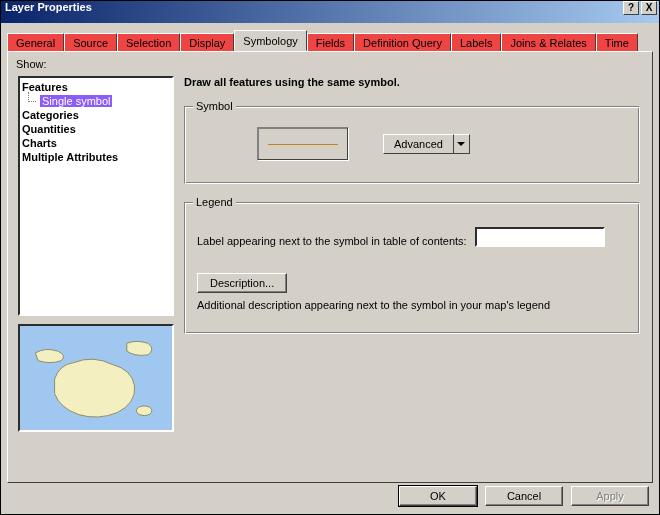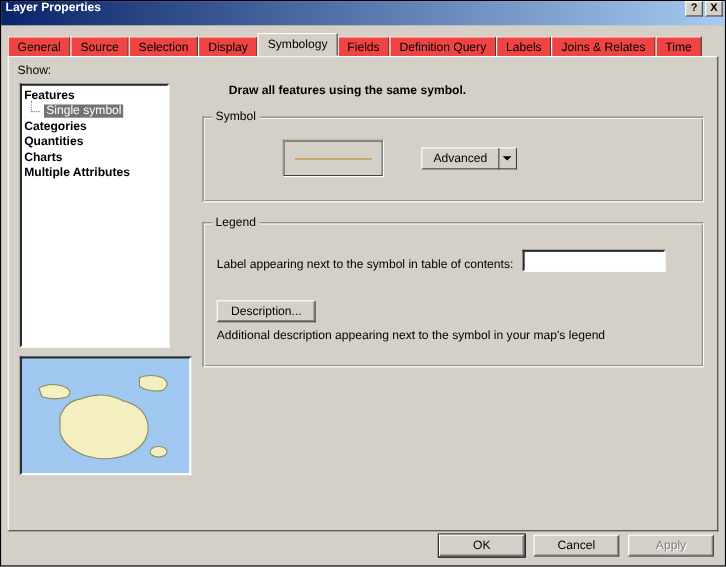--- a/index.html
+++ b/index.html
@@ -8,31 +8,31 @@
   .titlebar { height: 22px; background: linear-gradient(to right, #0a246a, #a6caf0); color: #fff; display: flex; align-items: flex-start; padding: 0 2px 0 4px; font-weight: bold; }
   .titlebar .title { flex: 1; }
   .titlebar .tbtn { width: 16px; height: 14px; background: #d4d0c8; border: 1px solid #fff; border-right-color:#404040; border-bottom-color:#404040; margin-left: 2px; display:flex; align-items:center; justify-content:center; color:#000; font-weight:bold; font-size:10px; line-height:1; font-family: Arial; }
   .client { padding: 6px 6px 6px 6px; }
   .tabs { display:flex; align-items:flex-end; height: 22px; position:relative; }
   .tab { padding: 3px 8px; border:1px solid #808080; border-bottom:none; background:#ef4444; margin-right:0px; position:relative; top:1px; border-top-color:#fff; border-left-color:#fff; border-right-color:#404040; }
   .tab.active { background:#d4d0c8; top:0; padding-top:4px; z-index:2; border-bottom:1px solid #d4d0c8; }
   .tabpanel { border:1px solid #808080; border-top-color:#fff; border-left-color:#fff; border-right-color:#404040; border-bottom-color:#404040; height: 432px; padding: 6px 8px 8px 8px; background:#d4d0c8; position:relative; }
   .showlabel { margin-bottom:2px; }
   .leftpane { position:absolute; left:10px; top:24px; width:156px; }
-  .treebox { width:136px; height:240px; background:#fff; border:2px inset #fff; border-top-color:#808080; border-left-color:#808080; overflow:hidden; padding:2px; }
+  .treebox { width:156px; height:240px; background:#fff; border:2px inset #fff; border-top-color:#808080; border-left-color:#808080; overflow:hidden; padding:2px; }
   .treebox .node { font-weight:bold; padding:1px 0; }
   .treebox .child { font-weight:normal; padding:1px 0 1px 18px; position:relative; }
   .treebox .child::before { content:""; position:absolute; left:6px; top:50%; width:8px; height:1px; border-top:1px dotted #808080; }
   .treebox .child::after { content:""; position:absolute; left:6px; top:-2px; width:1px; height:10px; border-left:1px dotted #808080; }
-  .treebox .child .lbl { background:#737373; color:#fff; padding:0 2px; }
+  .treebox .child .lbl { background:#8b5cf6; color:#fff; padding:0 2px; }
   .preview { margin-top:8px; width:156px; height:108px; border:2px inset #fff; border-top-color:#808080; border-left-color:#808080; background:#9fc7ef; }
   .preview svg { width:100%; height:100%; display:block; }
   .rightpane { position:absolute; left:176px; top:24px; right:12px; }
   .headerrow { display:flex; align-items:center; }
-  .headerrow .headtxt { font-weight:bold; flex:1;margin-left:24px; }
+  .headerrow .headtxt { font-weight:bold; flex:1; }
   .btn { background:#d4d0c8; border:1px solid #fff; border-right-color:#404040; border-bottom-color:#404040; padding:3px 12px; min-width:70px; text-align:center; box-shadow: inset -1px -1px 0 #808080, inset 1px 1px 0 #d4d0c8; }
   .btn.disabled { color:#808080; text-shadow:1px 1px 0 #fff; }
   .btn.default { box-shadow: 0 0 0 1px #000, inset -1px -1px 0 #808080; }
   .group { border:1px solid #808080; border-right-color:#fff; border-bottom-color:#fff; box-shadow: inset 1px 1px 0 #fff, inset -1px -1px 0 #808080; padding:14px 12px 16px 12px; margin-top:18px; position:relative; }
   .group .legend { position:absolute; top:-7px; left:8px; background:#d4d0c8; padding:0 3px; }
   .symgroup { display:flex; align-items:center; gap:34px; padding:6px 4px 6px 60px; }
   .swatch { width:92px; height:34px; border:1px solid #fff; border-top-color:#808080; border-left-color:#808080; background:#d4d0c8; box-shadow: inset -1px -1px 0 #404040, inset 1px 1px 0 #808080; position:relative; }
   .swatch::after { content:""; position:absolute; left:10px; right:10px; top:50%; height:0; border-top:1px solid #c08020; }
   .dropdown { display:inline-flex; }
   .dropdown .dbtn { padding:3px 10px; background:#d4d0c8; border:1px solid #fff; border-right-color:#404040; border-bottom-color:#404040; }

